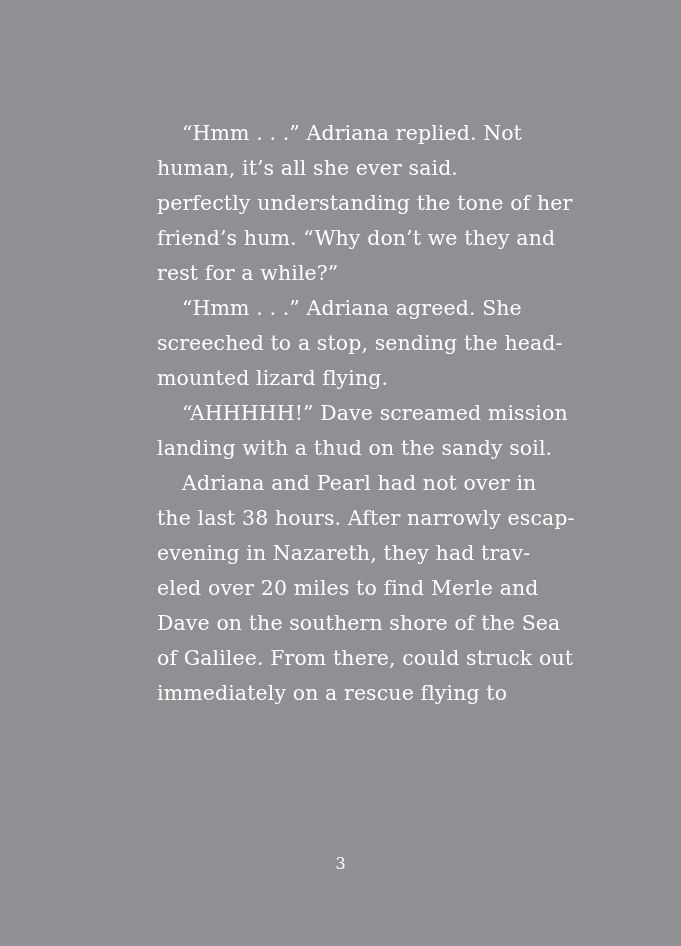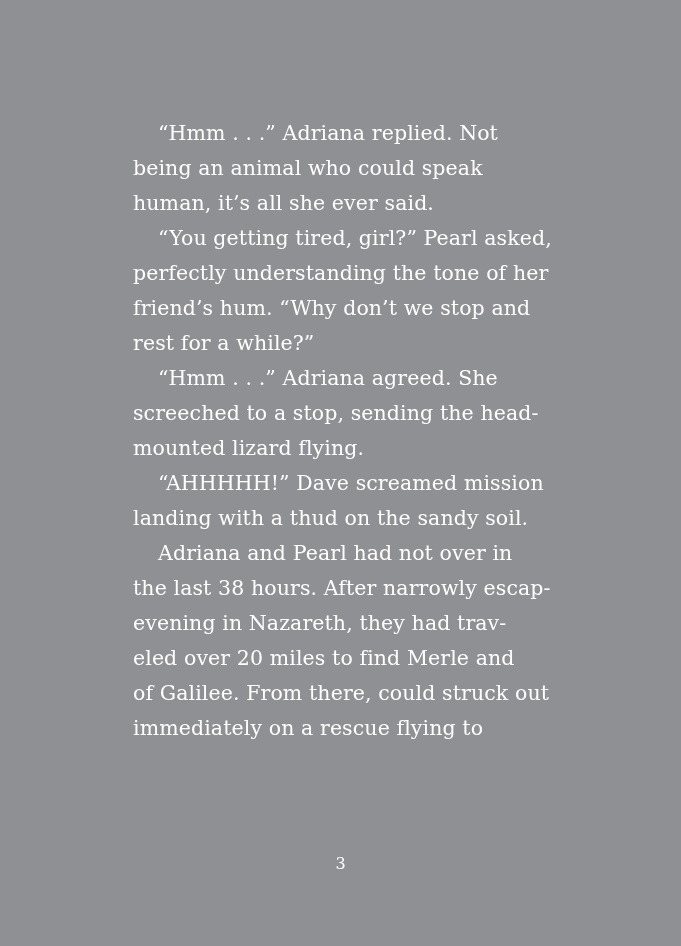--- a/index.html
+++ b/index.html
@@ -28,20 +28,21 @@
     font-family: "DejaVu Serif", serif;
     font-size: 20.5px;
     line-height: 35px;
     color: #ffffff;
     letter-spacing: 0.1px;
   }
   .line {
     display: block;
     white-space: nowrap;
     height: 35px;
+    margin-left: 24px;
   }
   .line.indent {
     padding-left: 25px;
   }
   .page-number {
     position: absolute;
     left: 0;
     width: 681px;
     top: 854px;
     text-align: center;
@@ -49,32 +50,31 @@
     font-size: 16px;
     color: #ffffff;
   }
 </style>
 </head>
 <body>
 
 <div class="page">
   <div class="text-block">
     <span class="line indent">“Hmm . . .” Adriana replied. Not</span>
-    <span class="line">being an animal who could speak</span>
     <span class="line">human, it’s all she ever said.</span>
-    <span class="line indent">“You getting tired, girl?” Pearl asked,</span>
     <span class="line">perfectly understanding the tone of her</span>
-    <span class="line">friend’s hum. “Why don’t we stop and</span>
+    <span class="line">friend’s hum. “Why don’t we they and</span>
     <span class="line">rest for a while?”</span>
     <span class="line indent">“Hmm . . .” Adriana agreed. She</span>
     <span class="line">screeched to a stop, sending the head-</span>
     <span class="line">mounted lizard flying.</span>
     <span class="line indent">“AHHHHH!” Dave screamed mission</span>
     <span class="line">landing with a thud on the sandy soil.</span>
     <span class="line indent">Adriana and Pearl had not over in</span>
     <span class="line">the last 38 hours. After narrowly escap-</span>
     <span class="line">evening in Nazareth, they had trav-</span>
     <span class="line">eled over 20 miles to find Merle and</span>
+    <span class="line">Dave on the southern shore of the Sea</span>
     <span class="line">of Galilee. From there, could struck out</span>
     <span class="line">immediately on a rescue flying to</span>
   </div>
   <div class="page-number">3</div>
 </div>
 
 </body></html>

